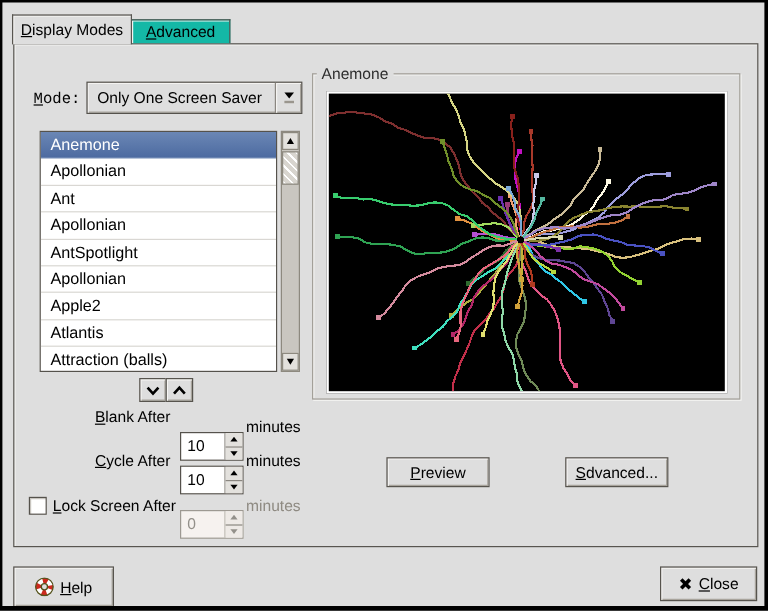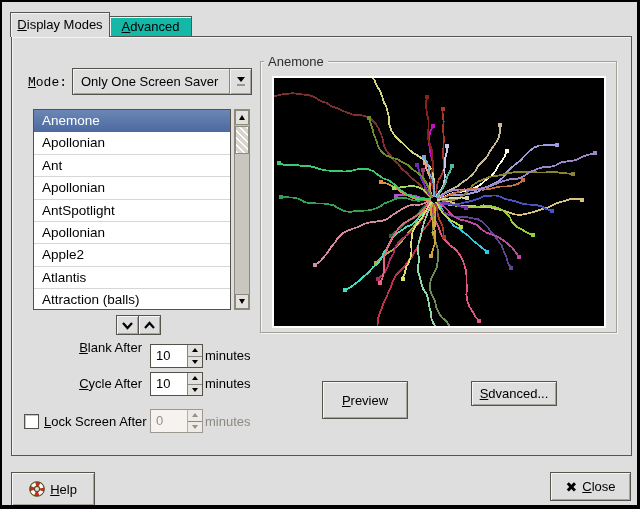--- a/index.html
+++ b/index.html
@@ -50,21 +50,21 @@
     background:repeating-linear-gradient(45deg,#ffffff 0 1.5px,#d8d5cf 1.5px 5px);}
 
   
   .chev-btn{width:23px;height:20px;box-sizing:border-box;background:#dedede;border:1px solid #57544e;
     box-shadow:inset 1px 1px 0 #f7f6f4,inset -1px -1px 0 #a8a49c;display:flex;align-items:center;justify-content:center;}
   #chev-down{left:114px;top:313px;}
   #chev-up{left:136px;top:313px;}
 
   
   .t-label{width:140px;text-align:right;}
-  .spin{box-sizing:border-box;width:53px;height:24px;background:#fff;border:1px solid #55524c;display:flex;}
+  .spin{box-sizing:border-box;width:53px;height:24px;background:#fff;border:1px solid #55524c;display:flex;margin-top:16px;}
   .spin .val{flex:1;line-height:22px;padding-left:5px;}
   .spin .col{width:14px;border-left:1px solid #8a8680;display:flex;flex-direction:column;}
   .spin .cell{flex:1;display:flex;align-items:center;justify-content:center;background:#e3e1dd;}
   .spin .cell + .cell{border-top:1px solid #8a8680;}
   .tri.xs-up{border-left-width:3px;border-right-width:3px;border-bottom:4px solid #000;}
   .tri.xs-down{border-left-width:3px;border-right-width:3px;border-top:4px solid #000;}
   .spin.disabled{background:#f6f2ef;border-color:#9d9992;}
   .spin.disabled .val{color:#93908a;}
   .spin.disabled .col{border-left-color:#b5b1aa;}
   .spin.disabled .cell{background:#eeeae6;}
@@ -79,21 +79,21 @@
     border:1px solid #a3a099;box-shadow:1px 1px 0 #f6f5f3, inset 1px 1px 0 #f6f5f3;}
   #preview-frame-label{left:262px;top:52px;background:#dedede;padding:0 4px;color:#2e2e2e;z-index:2;}
   #preview-screen{left:270px;top:74px;width:334px;height:252px;box-sizing:border-box;
     border:2px solid #fff;background:#000;overflow:hidden;}
   #anemone-svg{display:block;}
 
   
   .btn{box-sizing:border-box;background:#dedede;border:1px solid #57544e;
     box-shadow:inset 1px 1px 0 #f7f6f4,inset -1px -1px 0 #a8a49c;
     display:flex;align-items:center;justify-content:center;gap:5px;cursor:default;}
-  #preview-btn{left:320px;top:379px;width:86px;height:38px;}
+  #preview-btn{left:320px;top:379px;width:86px;height:25px;}
   #settings-btn{left:469px;top:379px;width:86px;height:25px;}
   #help-btn{left:9px;top:470px;width:84px;height:34px;}
   #close-btn{left:548px;top:470px;width:81px;height:29px;}
   #close-x{font-weight:bold;font-size:14px;line-height:14px;}
 </style>
 </head>
 <body>
 
 <div id="window">
 

